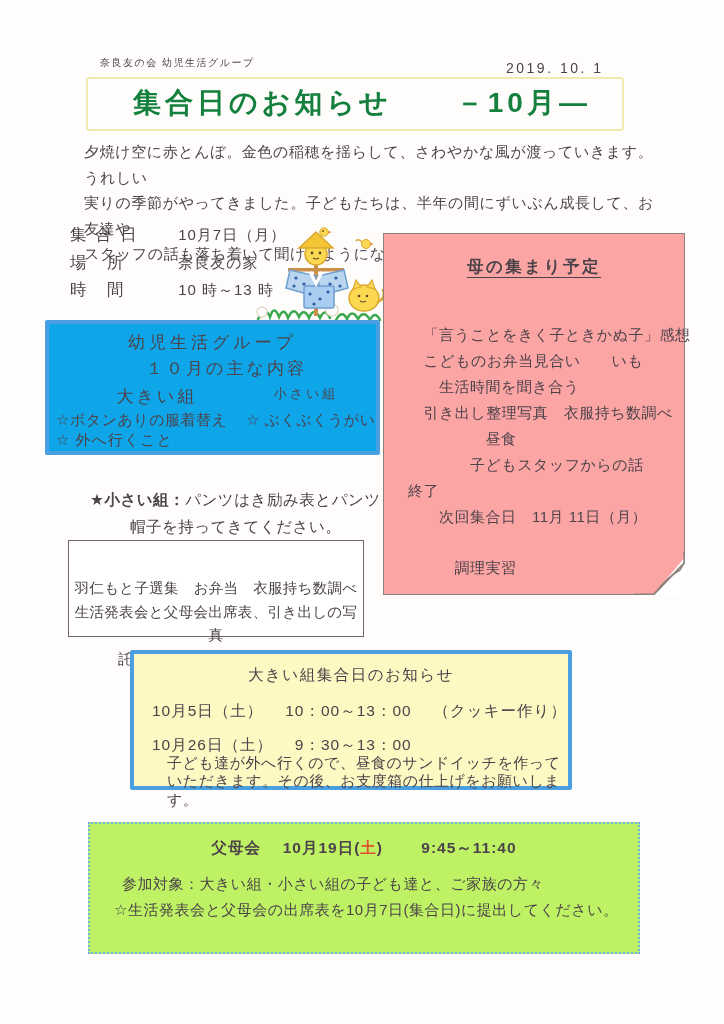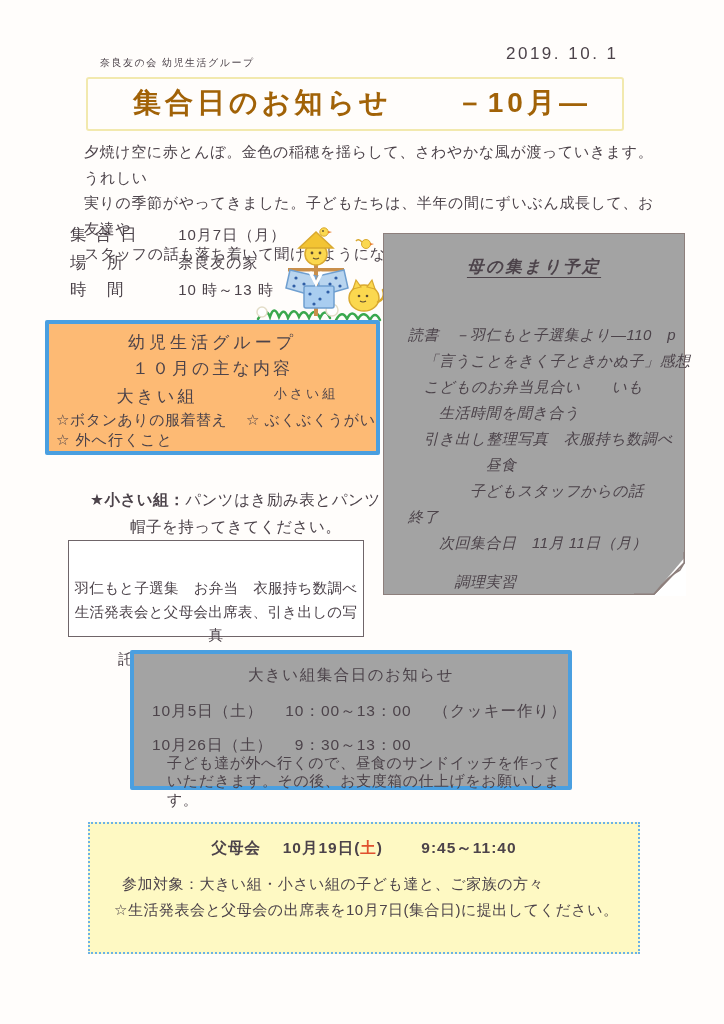--- a/index.html
+++ b/index.html
@@ -5,61 +5,61 @@
   html,body{margin:0;padding:0;background:#e9e9e9;}
   .page{
     position:relative;width:724px;height:1024px;background:#fffdfb;
     margin:0 auto;overflow:hidden;
     font-family:"Liberation Sans","DejaVu Sans",sans-serif;
     color:#4c434a;
   }
   .abs{position:absolute;}
   .pre{white-space:pre;}
   .org{left:100px;top:56px;font-size:10px;letter-spacing:1.5px;}
-  .date{left:506px;top:44px;font-size:17px;letter-spacing:2.5px;}
+  .date{left:506px;top:60px;font-size:14px;letter-spacing:2.5px;}
   .title-hl{left:86px;top:77px;width:534px;height:50px;border:2px solid #f2e9ae;border-radius:3px;}
-  .doc-title{left:0;top:84px;width:724px;text-align:center;font-size:28px;font-weight:600;letter-spacing:4px;color:#a16207;}
+  .doc-title{left:0;top:84px;width:724px;text-align:center;font-size:28px;font-weight:600;letter-spacing:4px;color:#15803d;}
   .intro{left:84px;top:139px;width:580px;font-size:15px;line-height:25.5px;letter-spacing:0.6px;}
   .mi{left:70px;top:224px;font-size:15px;}
   .mi-row{height:27.5px;}
   .mi-label{display:inline-block;width:104px;font-weight:normal;font-size:16.5px;letter-spacing:2px;vertical-align:middle;}
   .mi-value{font-size:15px;letter-spacing:1px;vertical-align:middle;}
   .illus{left:252px;top:224px;width:134px;height:100px;}
   
-  .gbox{left:45px;top:320px;width:327px;height:127px;border:4px solid #4a9fe0;border-radius:2px;background:#fdba74;}
+  .gbox{left:45px;top:320px;width:327px;height:127px;border:4px solid #4a9fe0;border-radius:2px;background:#0ea5e9;}
   .gb-l1{left:0;top:7px;width:100%;text-align:center;font-size:17px;letter-spacing:4px;}
-  .gb-l2{left:0;top:33px;width:100%;text-align:center;font-size:17px;letter-spacing:3px;}
+  .gb-l2{left:0;top:33px;width:100%;text-align:center;font-size:17px;letter-spacing:3px;padding-left:14px;}
   .gb-lh{left:28px;top:61px;width:160px;text-align:center;font-size:17px;letter-spacing:3px;}
   .gb-rh{left:192px;top:61px;width:130px;text-align:center;font-size:13px;letter-spacing:3px;}
   .gb-li{left:7px;top:87px;font-size:15px;letter-spacing:0.5px;}
   .gb-ri{left:197px;top:87px;font-size:15px;letter-spacing:0.5px;}
   .gb-ex{left:7px;top:107px;font-size:15px;letter-spacing:1px;text-align:center;}
   
-  .mmbox{left:383px;top:233px;width:300px;height:360px;border:1.5px solid #8d7f7c;background:#a3a3a3;font-style:italic;}
+  .mmbox{left:383px;top:233px;width:300px;height:360px;border:1.5px solid #8d7f7c;background:#fca5a5;}
   .mm-title{left:0;top:22px;width:100%;text-align:center;font-weight:bold;font-size:16.5px;letter-spacing:2.5px;text-decoration:underline;text-underline-offset:5px;}
   .mm-lines{left:24px;top:88px;font-size:15px;line-height:26px;letter-spacing:0.5px;}
-  .mm-gap{margin-top:13px;}
+  .mm-gap{margin-top:25px;}
   .fold{right:-2px;bottom:-2px;width:52px;height:44px;}
   
   .note{left:90px;top:486px;font-size:15.5px;line-height:27px;letter-spacing:0.5px;}
   .note-bold{font-weight:bold;}
   .note-l2{padding-left:40px;}
   
   .mibox{left:68px;top:540px;width:294px;height:95px;border:1.5px solid #6f6569;background:#fff;}
   .mib-title{left:0;top:7px;width:100%;text-align:center;font-weight:bold;font-size:17px;letter-spacing:5px;text-decoration:underline;text-underline-offset:4px;}
   .mib-lines{left:0;top:36px;width:100%;text-align:center;font-size:14.5px;line-height:23.5px;letter-spacing:0.3px;}
   
-  .bgbox{left:130px;top:650px;width:434px;height:132px;border:4px solid #4a9fe0;border-radius:2px;background:#a3a3a3;}
+  .bgbox{left:130px;top:650px;width:434px;height:132px;border:4px solid #4a9fe0;border-radius:2px;background:#fef9c3;}
   .bgb-title{left:0;top:11px;width:100%;text-align:center;font-size:15.5px;letter-spacing:1.5px;}
   .bgb-l1{left:18px;top:47px;font-size:15.5px;letter-spacing:1px;}
   .bgb-l2{left:18px;top:81px;font-size:15.5px;letter-spacing:1px;}
   .bgb-l3{left:33px;top:100px;font-size:15px;letter-spacing:0.5px;}
   .bgb-l4{left:33px;top:118px;font-size:15px;letter-spacing:0.5px;}
   
-  .pbox{left:88px;top:822px;width:548px;height:128px;border:2.5px dotted #6ab2e8;background:#fef9c3;}
+  .pbox{left:88px;top:822px;width:548px;height:128px;border:2.5px dotted #6ab2e8;background:#bef264;}
   .pb-title{left:0;top:14px;width:100%;text-align:center;font-weight:bold;font-size:15.5px;letter-spacing:1px;}
   .pb-lines{left:24px;top:47px;font-size:15px;line-height:26px;letter-spacing:0.5px;}
   .pb-indent{padding-left:8px;}
   .red{color:#e0502e;}
 </style>
 </head>
 <body>
 
 <div class="page">
 
@@ -153,21 +153,20 @@
     <div class="abs gb-lh">大きい組</div>
     <div class="abs gb-rh">小さい組</div>
     <div class="abs gb-li">☆ボタンありの服着替え</div>
     <div class="abs gb-ri">☆ ぶくぶくうがい</div>
     <div class="abs gb-ex">☆ 外へ行くこと</div>
   </div>
 
   <div class="abs mmbox">
     <div class="abs mm-title">母の集まり予定</div>
     <div class="abs mm-lines">
-      <div class="pre">読書　－羽仁もと子選集より—110　p</div>
       <div class="pre">　「言うことをきく子ときかぬ子」感想</div>
       <div class="pre">　こどものお弁当見合い　　いも</div>
       <div class="pre">　　生活時間を聞き合う</div>
       <div class="pre">　引き出し整理写真　衣服持ち数調べ</div>
       <div class="pre">　　　　　昼食</div>
       <div class="pre">　　　　子どもスタッフからの話</div>
       <div class="pre">終了</div>
       <div class="pre">　　次回集合日　11月 11日（月）</div>
       <div class="pre mm-gap">　　　調理実習</div>
     </div>

